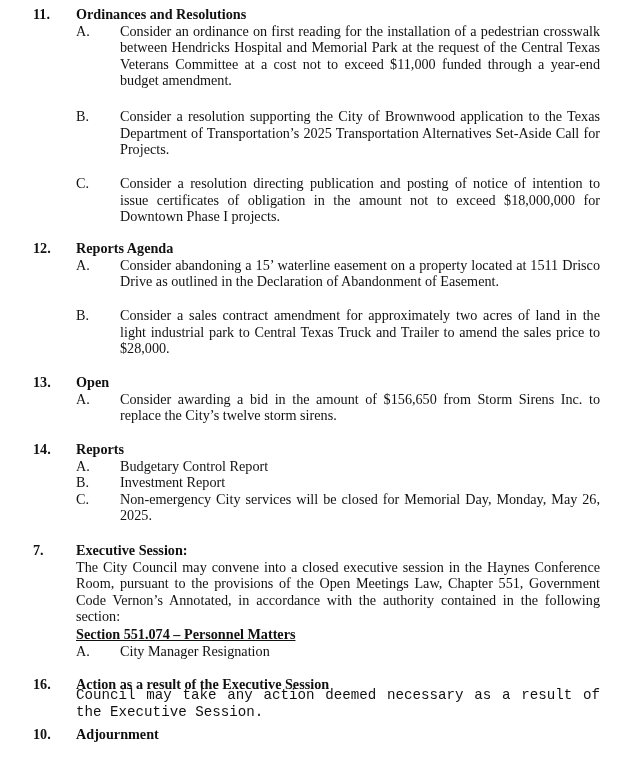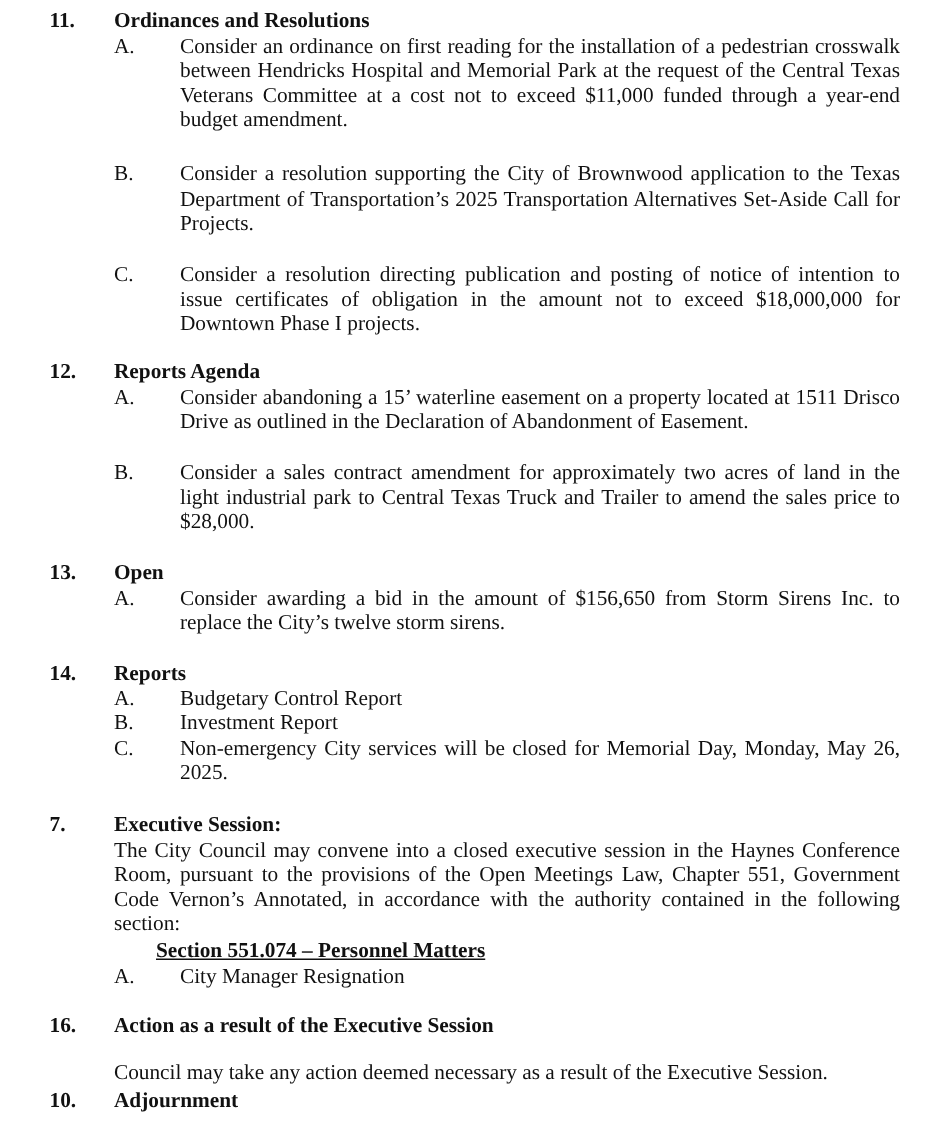--- a/index.html
+++ b/index.html
@@ -10,21 +10,21 @@
       position: relative;
     }
     .page { position: absolute; left: 0; top: 0; width: 631px; }
     .section { position: absolute; left: 0; width: 631px; }
     .num { position: absolute; left: 33px; top: 0; font-weight: bold; }
     .head { position: absolute; left: 76px; top: 0; font-weight: bold; }
     .item { position: absolute; left: 0; width: 631px; }
     .letter { position: absolute; left: 76px; top: 0; }
     .text { position: absolute; left: 120px; top: 0; width: 480px; text-align: justify; }
     .para { position: absolute; left: 76px; width: 524px; text-align: justify; }
-    .subhead { position: absolute; left: 76px; font-weight: bold; text-decoration: underline; margin-left: 28px; }
+    .subhead { position: absolute; left: 76px; font-weight: bold; text-decoration: underline; }
   </style>
 </head>
 <body>
 
 <div class="page">
 
   <div class="section" style="top:6px;">
     <span class="num">11.</span>
     <span class="head">Ordinances and Resolutions</span>
     <div class="item" style="top:16.6px;">
@@ -87,21 +87,21 @@
     <div class="subhead" style="top:84px;">Section 551.074 – Personnel Matters</div>
     <div class="item" style="top:100.6px;">
       <span class="letter">A.</span>
       <span class="text">City Manager Resignation</span>
     </div>
   </div>
 
   <div class="section" style="top:676px;">
     <span class="num">16.</span>
     <span class="head">Action as a result of the Executive Session</span>
-    <div class="para" style="top:31px;">Council may take any action deemed necessary as a result of the Executive Session.</div>
+    <div class="para" style="top:11px;font-family:Liberation Mono, monospace;">Council may take any action deemed necessary as a result of the Executive Session.</div>
   </div>
 
   <div class="section" style="top:726px;">
     <span class="num">10.</span>
     <span class="head">Adjournment</span>
   </div>
 
 </div>
 
 </body></html>

